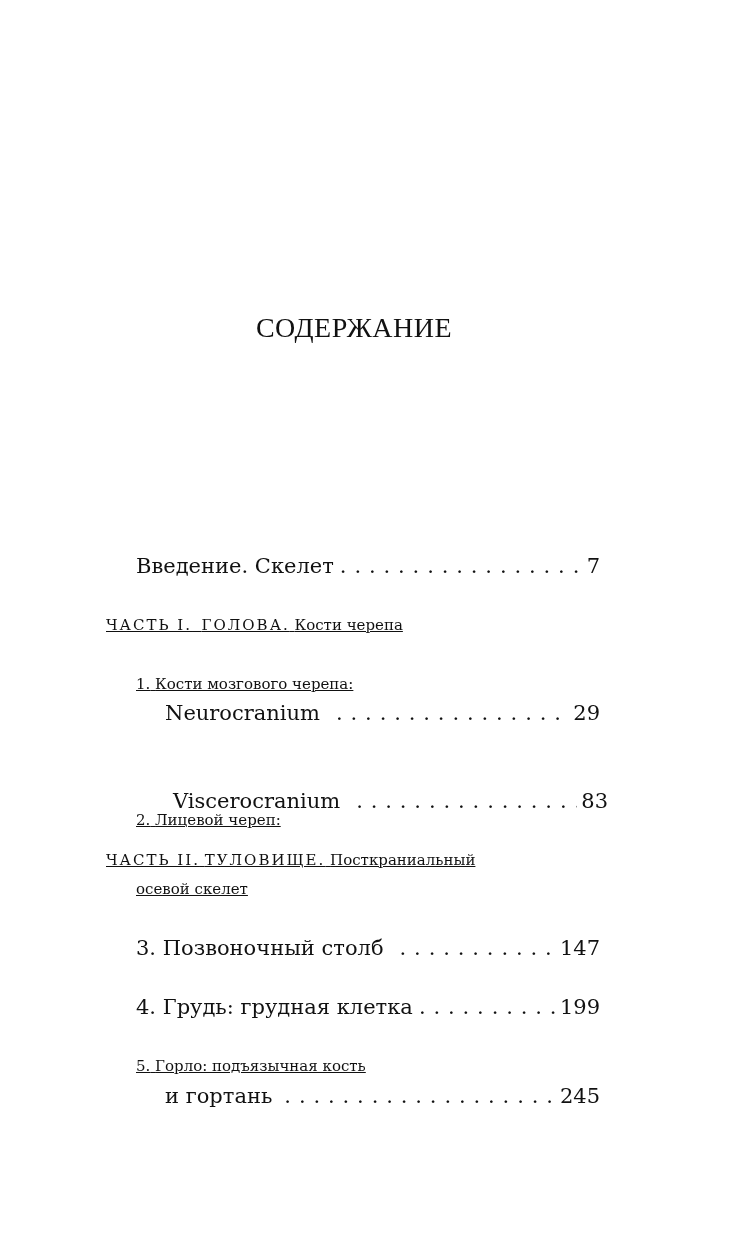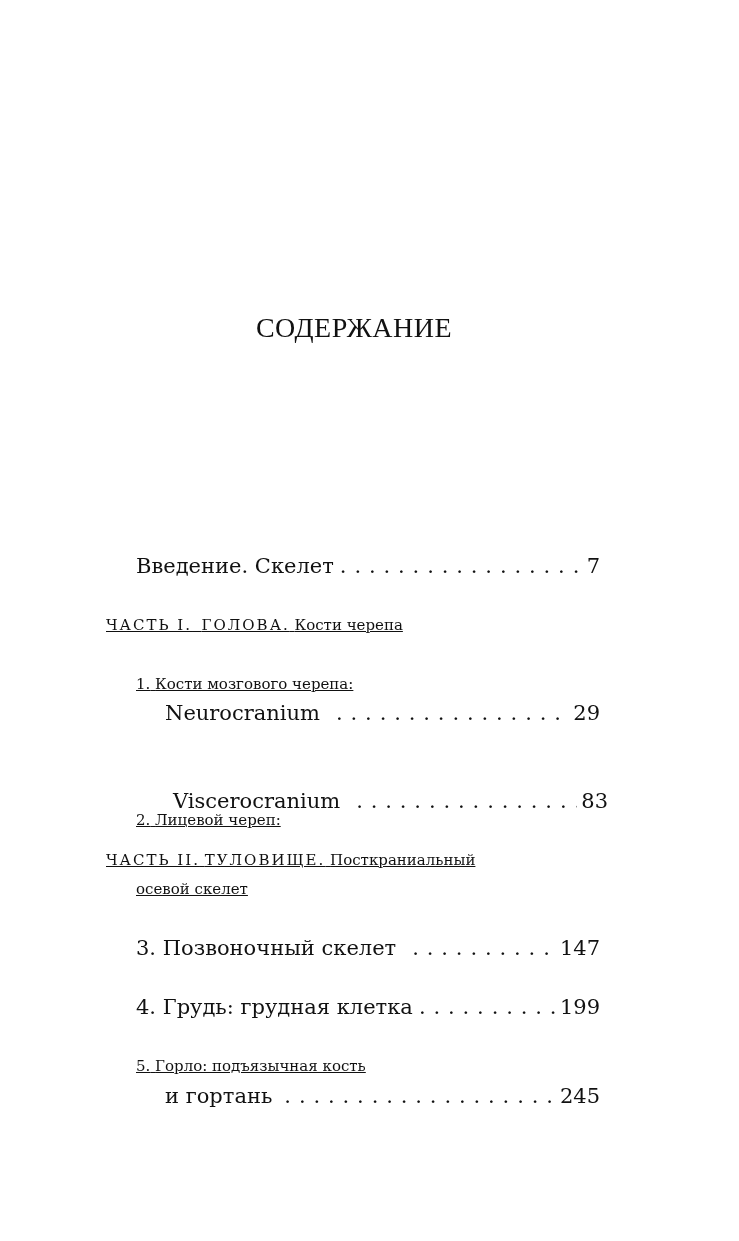--- a/index.html
+++ b/index.html
@@ -58,21 +58,21 @@
     <span class="caps">ЧАСТЬ II.</span>
     <span class="caps">ТУЛОВИЩЕ.</span>
     <span>Посткраниальный</span>
   </div>
   <div class="line" style="left:136px; top:877px;">
     <span>осевой скелет</span>
   </div>
 
   <div class="entry-row" style="left:136px; top:936px; width:464px;">
     <span>3.</span>&nbsp;
-    <span>Позвоночный скелет</span>
+    <span>Позвоночный столб</span>
     <span class="leader" style="margin-left:16px;"></span>
     <span class="page">147</span>
   </div>
 
   <div class="entry-row" style="left:136px; top:995px; width:464px;">
     <span>4.</span>&nbsp;
     <span>Грудь: грудная клетка</span>
     <span class="leader"></span>
     <span class="page">199</span>
   </div>

